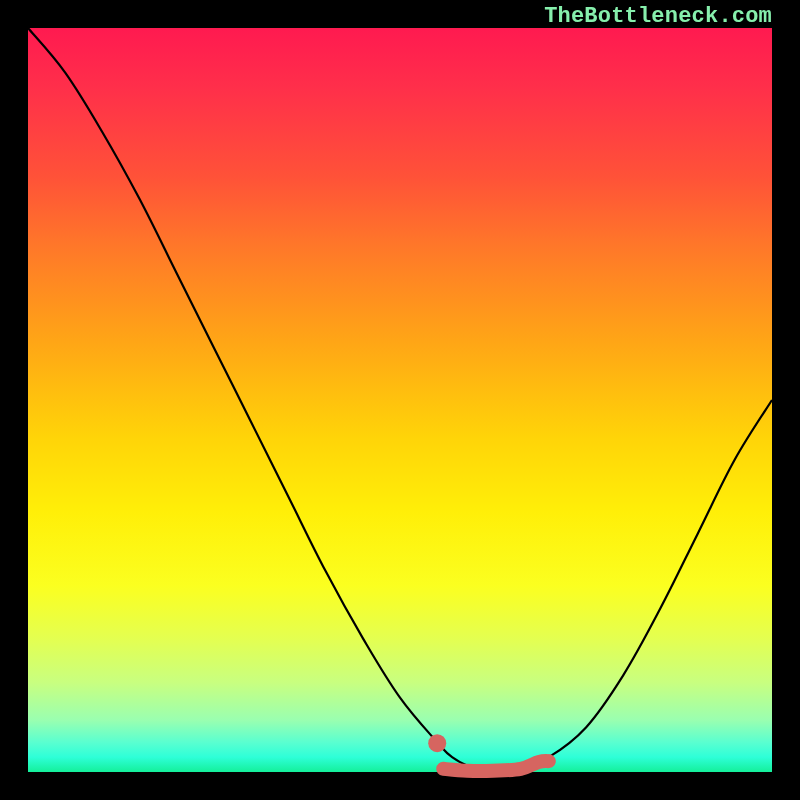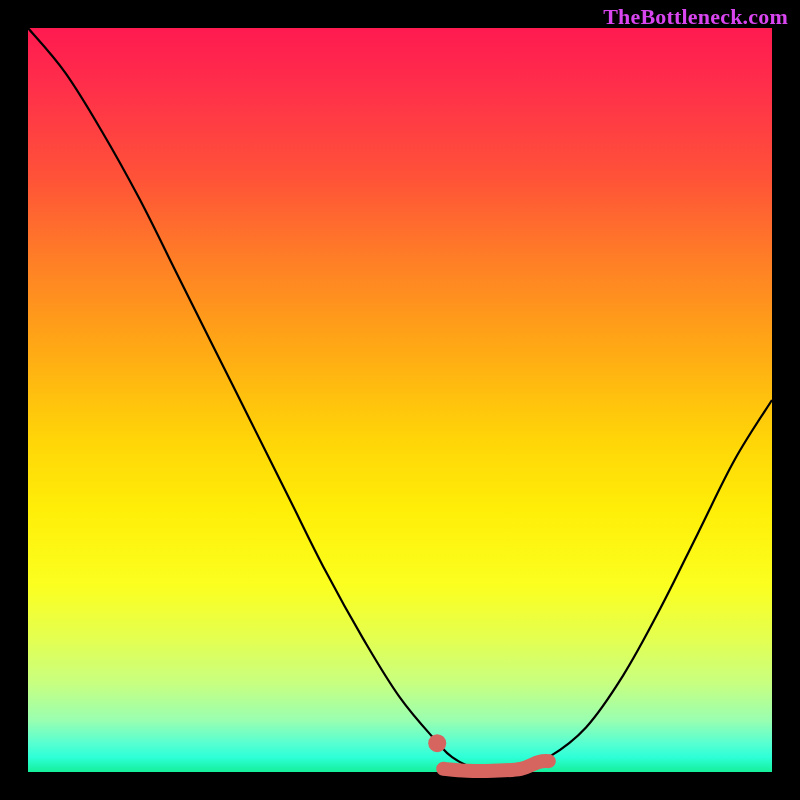--- a/index.html
+++ b/index.html
@@ -6,25 +6,25 @@
   html, body { width: 800px; height: 800px; overflow: hidden; background: #000; }
   .frame {
     position: relative;
     width: 800px;
     height: 800px;
     background: #000;
   }
   .watermark {
     position: absolute;
     top: 4px;
-    right: 12px;
-    font-family: Liberation Serif, serif;
+    right: 28px;
+    font-family: Liberation Mono, monospace;
     font-size: 22px;
     font-weight: bold;
-    color: #d946ef;
+    color: #86efac;
     z-index: 5;
     letter-spacing: 0.2px;
   }
   .plot {
     position: absolute;
     left: 28px;
     top: 28px;
     width: 744px;
     height: 744px;
     background: linear-gradient(to bottom,

